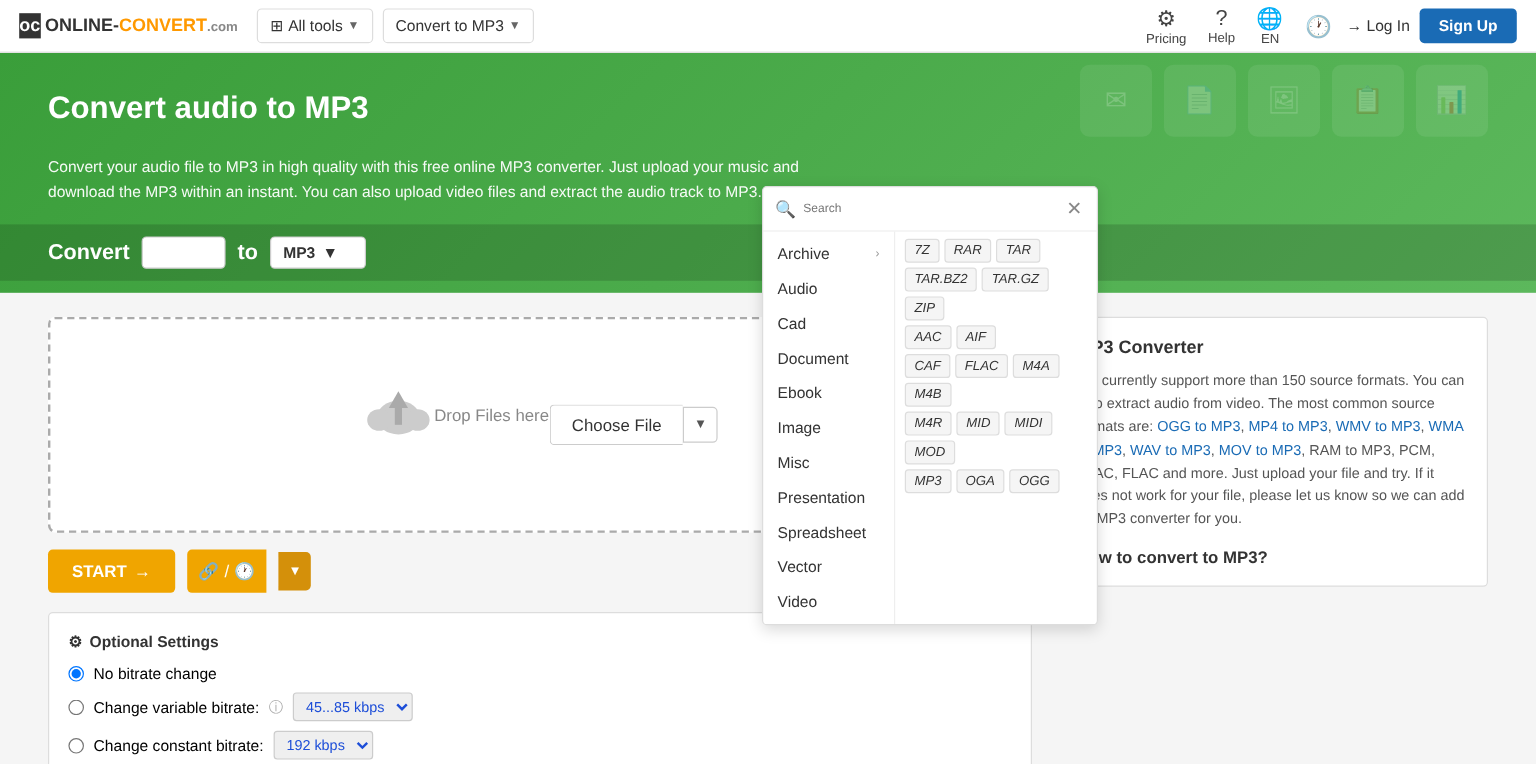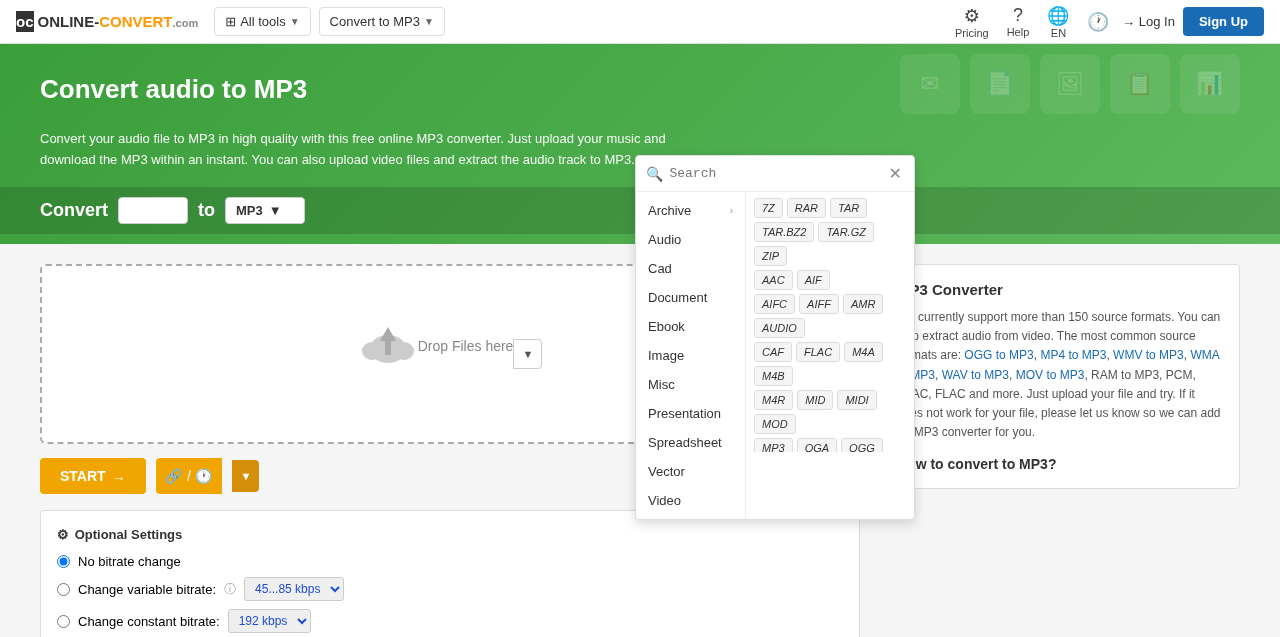--- a/index.html
+++ b/index.html
@@ -316,24 +316,23 @@
     .dropdown-search {
       display: flex;
       align-items: center;
       padding: 8px 10px;
       border-bottom: 1px solid #eee;
       gap: 6px;
     }
     .dropdown-search input {
       border: none;
       outline: none;
-      font-size: 13px;
+      font-size: 10px;
       flex: 1;
       color: #333;
-      font-family: Liberation Mono, monospace;
     }
     .dropdown-search .search-icon { color: #888; font-size: 14px; }
     .dropdown-close {
       color: #888;
       cursor: pointer;
       font-size: 16px;
       background: none;
       border: none;
       padding: 0 2px;
     }
@@ -460,20 +459,23 @@
         <svg width="60" height="50" viewBox="0 0 60 50">
           <ellipse cx="30" cy="30" rx="18" ry="14" fill="#ccc"></ellipse>
           <ellipse cx="14" cy="32" rx="10" ry="9" fill="#ccc"></ellipse>
           <ellipse cx="46" cy="32" rx="10" ry="9" fill="#ccc"></ellipse>
           <polygon points="30,8 22,22 38,22" fill="#aaa"></polygon>
           <rect x="27" y="22" width="6" height="14" fill="#aaa"></rect>
         </svg>
       </div>
       <div class="drop-text">Drop Files here</div>
       <div class="choose-file-row">
+        <button class="choose-file-btn">
+          <span>Choose File</span>
+        </button>
         <button class="choose-file-arrow">
           <span>▼</span>
         </button>
       </div>
     </div>
 
     <div class="actions-row">
       <button class="start-btn">
         <span>START</span>
         <span>→</span>
@@ -579,26 +581,20 @@
           <span class="format-tag">TAR</span>
           <span class="format-tag">TAR.BZ2</span>
           <span class="format-tag">TAR.GZ</span>
           <span class="format-tag">ZIP</span>
         </div>
         <div class="format-row">
           <span class="format-tag">AAC</span>
           <span class="format-tag">AIF</span>
         </div>
         <div class="format-row">
-          <span class="format-tag">AIFC</span>
-          <span class="format-tag">AIFF</span>
-          <span class="format-tag">AMR</span>
-          <span class="format-tag">AUDIO</span>
-        </div>
-        <div class="format-row">
           <span class="format-tag">CAF</span>
           <span class="format-tag">FLAC</span>
           <span class="format-tag">M4A</span>
           <span class="format-tag">M4B</span>
         </div>
         <div class="format-row">
           <span class="format-tag">M4R</span>
           <span class="format-tag">MID</span>
           <span class="format-tag">MIDI</span>
           <span class="format-tag">MOD</span>

